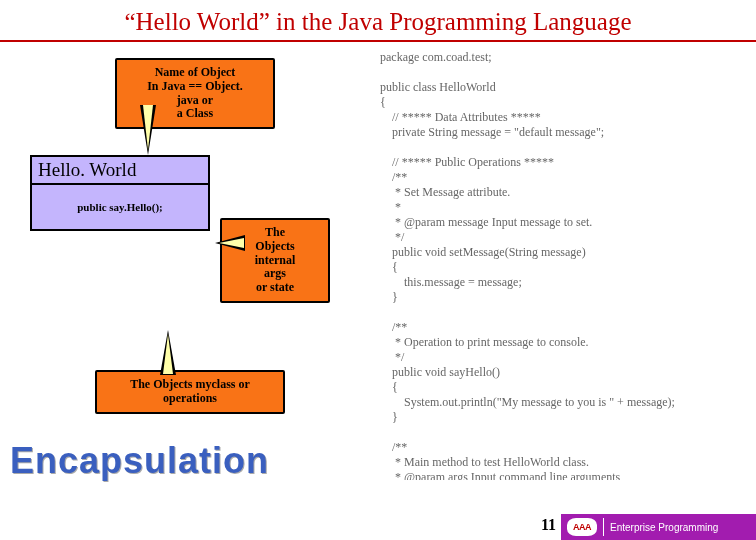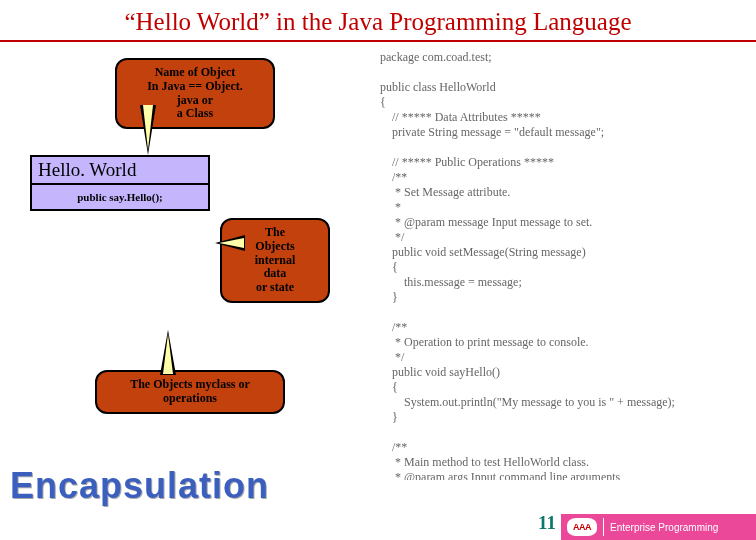--- a/index.html
+++ b/index.html
@@ -14,23 +14,23 @@
   .title {
     font-size: 25px;
     color: #c00000;
     padding: 8px 10px 4px 10px;
     border-bottom: 2px solid #c00000;
     font-weight: normal;
     text-align: center;
   }
   .callout {
     position: absolute;
-    background: #c2410c;
+    background: #f97316;
     border: 2px solid #000;
-    border-radius: 12px;
+    border-radius: 2px;
     padding: 6px 24px;
     font-size: 12px;
     font-weight: bold;
     text-align: center;
     line-height: 1.15;
   }
   .callout-name { left: 115px; top: 58px; width: 160px; }
   .callout-data { left: 220px; top: 218px; width: 110px; }
   .callout-ops  { left: 95px;  top: 370px; width: 190px; }
   .pointer {
@@ -96,36 +96,35 @@
     font-family: "Times New Roman", serif;
   }
   .uml-attrs {
     border-bottom: 2px solid #000;
     padding: 6px;
     font-size: 11px;
     font-weight: bold;
     line-height: 1.3;
   }
   .uml-ops {
-    padding: 6px;
+    padding: 16px;
     text-align: center;
     font-size: 11px;
     font-weight: bold;
   }
   .encap {
     position: absolute;
     left: 10px;
     top: 440px;
     font-family: Arial, sans-serif;
     font-size: 36px;
     font-weight: bold;
     color: #3a5fbf;
     letter-spacing: 1px;
     text-shadow: 1px 1px 0 #aaa, -1px -1px 0 #fff;
-    margin-top: 25px;
   }
   .code-panel {
     position: absolute;
     left: 380px;
     top: 50px;
     width: 370px;
     height: 430px;
     font-family: Liberation Serif, serif;
     font-size: 12px;
     line-height: 1.25;
@@ -136,29 +135,29 @@
   }
   .footer {
     position: absolute;
     left: 0; right: 0; bottom: 0;
     height: 30px;
   }
   .pagenum {
     position: absolute;
     right: 200px;
     bottom: 6px;
-    font-size: 19px;
-    font-weight: bold;
-    color: #0f766e;
+    font-size: 16px;
+    font-weight: bold;
+    color: #000000;
   }
   .redbar {
     position: absolute;
     right: 0; bottom: 0;
     width: 195px; height: 26px;
-    background: #ec4899;
+    background: #a21caf;
     display: flex;
     align-items: center;
     padding-left: 6px;
     gap: 6px;
   }
   .aaa-badge {
     width: 30px; height: 18px;
     background: #fff;
     border-radius: 9px / 7px;
     color: #c00000;
@@ -183,21 +182,21 @@
 <body>
 
 <div class="title">“Hello World” in the Java Programming Language</div>
 
 <div class="callout callout-name" style="white-space:pre-line">Name of Object
 In Java == Object. java or
 a Class</div>
 <div class="pointer pointer-name"></div>
 
 <div class="callout callout-data" style="white-space:pre-line">The Objects
-internal data
+internal args
 or state</div>
 <div class="pointer pointer-data"></div>
 
 <div class="callout callout-ops" style="white-space:pre-line">The Objects myclass or
 operations</div>
 <div class="pointer pointer-ops"></div>
 
 <div class="uml-box">
   <div class="uml-head">Hello. World</div>
   <div class="uml-ops">

